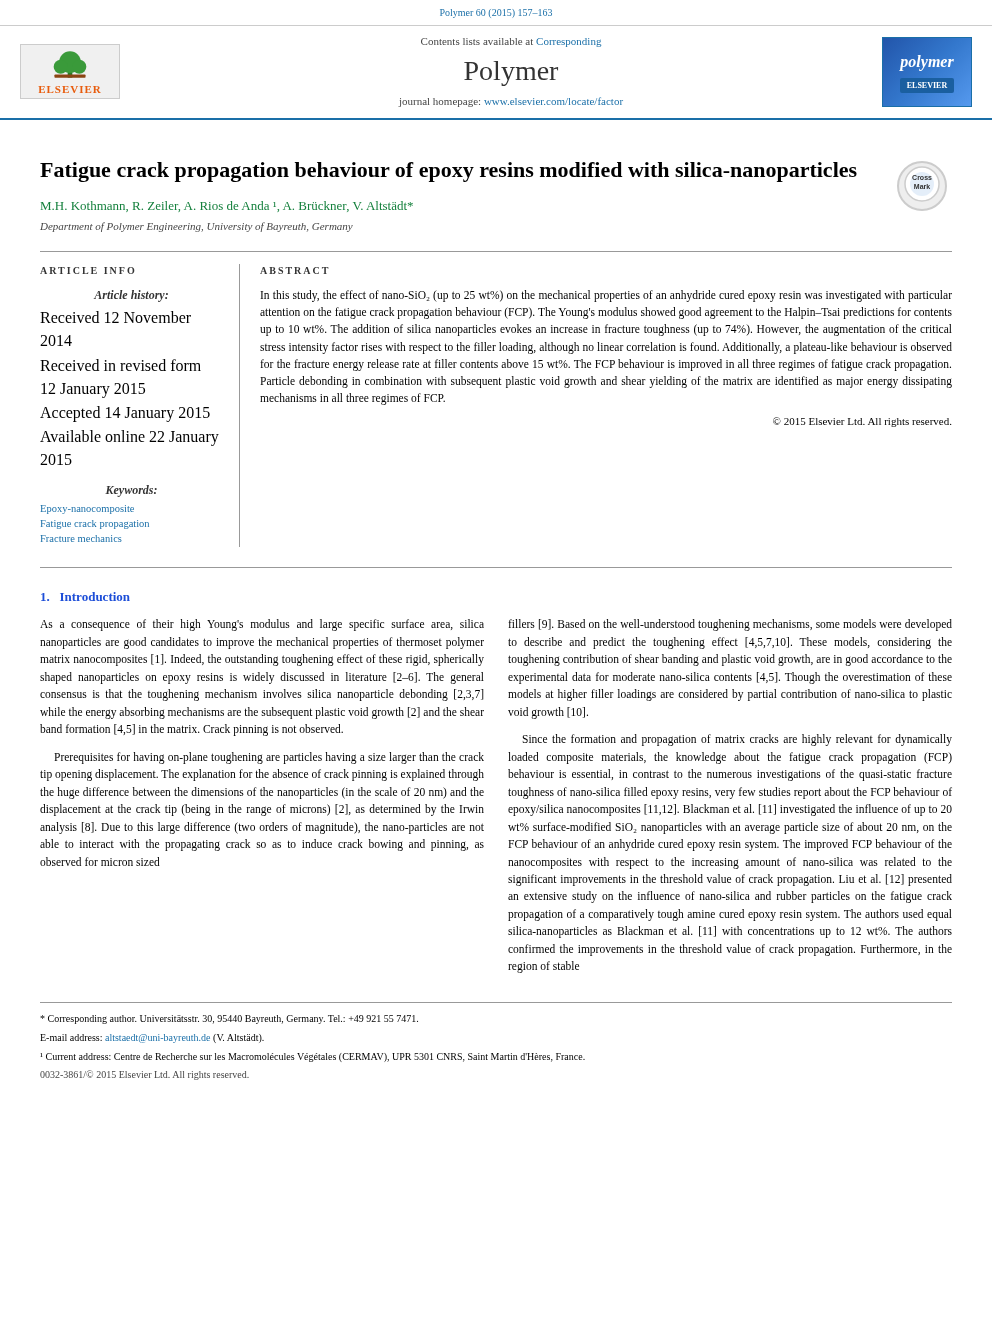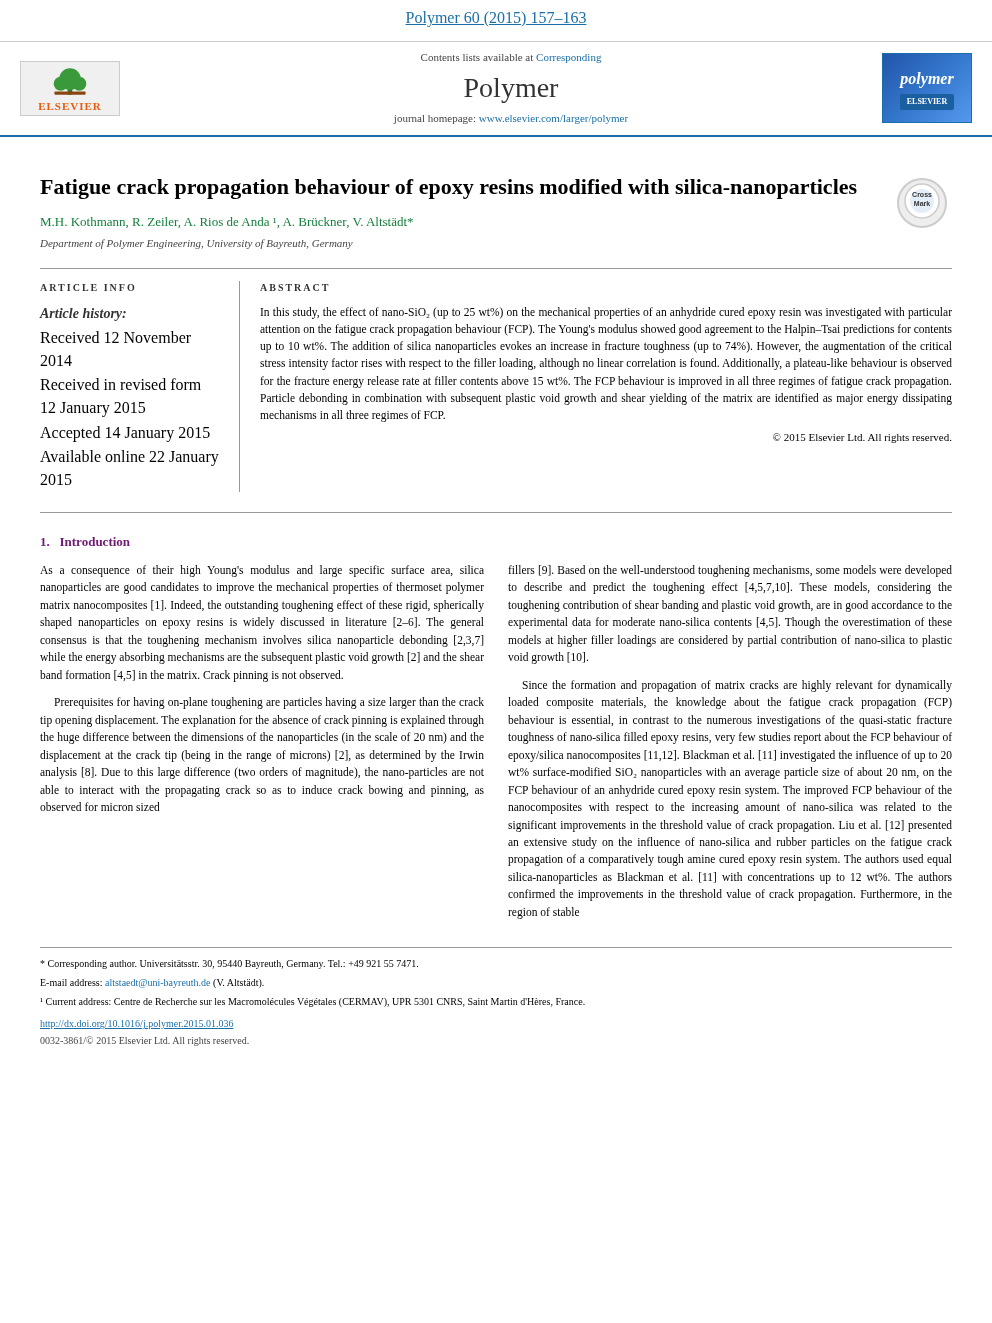--- a/index.html
+++ b/index.html
@@ -9,25 +9,24 @@
       color: #000;
       width: 992px;
       min-height: 1323px;
       font-size: 13px;
       line-height: 1.45;
     }
 
     
     .top-bar {
       text-align: center;
-      padding: 6px 0 12px 0;
-      font-size: 16px;
+      padding: 6px 0 4px 0;
+      font-size: 10px;
       color: #1a6fa8;
       border-bottom: 1px solid #ccc;
-      text-decoration: underline;
     }
 
     
     .journal-header {
       display: flex;
       align-items: center;
       justify-content: space-between;
       border-bottom: 2px solid #1a6fa8;
       padding: 8px 20px;
     }
@@ -189,26 +188,27 @@
 
     .article-info h3 {
       font-size: 10px;
       letter-spacing: 2px;
       text-transform: uppercase;
       font-weight: bold;
       color: #333;
     }
 
     .article-info .section-label {
-      font-size: 14px;
+      font-size: 12px;
       font-weight: bold;
       font-style: italic;
       color: #333;
       margin-top: 8px;
       margin-bottom: 2px;
+      text-align: center;
     }
 
     .article-info .date-line {
       font-size: 16px;
       color: #000;
       margin-bottom: 1px;
     }
 
     .article-info .keywords-section {
       margin-top: 10px;
@@ -247,21 +247,21 @@
 
     
     .intro-section {
       margin-top: 20px;
     }
 
     .section-header {
       font-size: 13px;
       font-weight: bold;
       margin-bottom: 10px;
-      color: #701a75;
+      color: #1d4ed8;
       font-family: Liberation Serif, serif;
     }
 
     
     .two-col {
       display: flex;
       gap: 24px;
     }
 
     .col {
@@ -332,21 +332,21 @@
   </div>
 
   <div class="journal-header-center">
     <div class="contents-line">
       <span>Contents lists available at</span>
       <a href="#" style="color:#1a6fa8;">Corresponding</a>
     </div>
     <div class="journal-title">Polymer</div>
     <div class="homepage-line">
       <span>journal homepage:</span>
-      <a href="#" style="color:#1a6fa8;">www.elsevier.com/larger/polymer</a>
+      <a href="#" style="color:#1a6fa8;">www.elsevier.com/locate/factor</a>
     </div>
   </div>
 
   <div class="polymer-logo">
     <div style="text-align:center;">
       <div style="font-size:16px; font-style:italic; font-weight:bold;">polymer</div>
       <div style="font-size:8px; margin-top:4px; background:#1a5fa0; padding:2px 6px; border-radius:2px;">ELSEVIER</div>
     </div>
   </div>
 </div>
@@ -381,20 +381,26 @@
       <h3>ARTICLE INFO</h3>
       <div class="section-label">Article history:</div>
       <div class="date-line">Received 12 November 2014</div>
       <div class="date-line">
         <span style="white-space:pre-line;margin-top:28px;">Received in revised form
 12 January 2015</span>
       </div>
       <div class="date-line">Accepted 14 January 2015</div>
       <div class="date-line">Available online 22 January 2015</div>
 
+      <div class="keywords-section">
+        <div class="section-label">Keywords:</div>
+        <span class="keyword">Epoxy-nanocomposite</span>
+        <span class="keyword">Fatigue crack propagation</span>
+        <span class="keyword">Fracture mechanics</span>
+      </div>
     </div>
 
     <div class="abstract-section">
       <h3>ABSTRACT</h3>
       <p class="abstract-text">In this study, the effect of nano-SiO₂ (up to 25 wt%) on the mechanical properties of an anhydride cured epoxy resin was investigated with particular attention on the fatigue crack propagation behaviour (FCP). The Young's modulus showed good agreement to the Halpin–Tsai predictions for contents up to 10 wt%. The addition of silica nanoparticles evokes an increase in fracture toughness (up to 74%). However, the augmentation of the critical stress intensity factor rises with respect to the filler loading, although no linear correlation is found. Additionally, a plateau-like behaviour is observed for the fracture energy release rate at filler contents above 15 wt%. The FCP behaviour is improved in all three regimes of fatigue crack propagation. Particle debonding in combination with subsequent plastic void growth and shear yielding of the matrix are identified as major energy dissipating mechanisms in all three regimes of FCP.</p>
       <p class="copyright-line">© 2015 Elsevier Ltd. All rights reserved.</p>
     </div>
   </div>
 
   <hr class="divider">
@@ -425,18 +431,15 @@
       <span>* Corresponding author. Universitätsstr. 30, 95440 Bayreuth, Germany. Tel.: +49 921 55 7471.</span>
     </p>
     <p>
       <span>E-mail address:</span>
       <a href="#" style="color:#1a6fa8;">altstaedt@uni-bayreuth.de</a>
       <span>(V. Altstädt).</span>
     </p>
     <p>¹ Current address: Centre de Recherche sur les Macromolécules Végétales (CERMAV), UPR 5301 CNRS, Saint Martin d'Hères, France.</p>
   </div>
 
-  <div class="doi-line">
-    <a href="#" style="color:#1a6fa8;">http://dx.doi.org/10.1016/j.polymer.2015.01.036</a>
-  </div>
   <div class="issn-line">0032-3861/© 2015 Elsevier Ltd. All rights reserved.</div>
 
 </div>
 
 </body></html>

